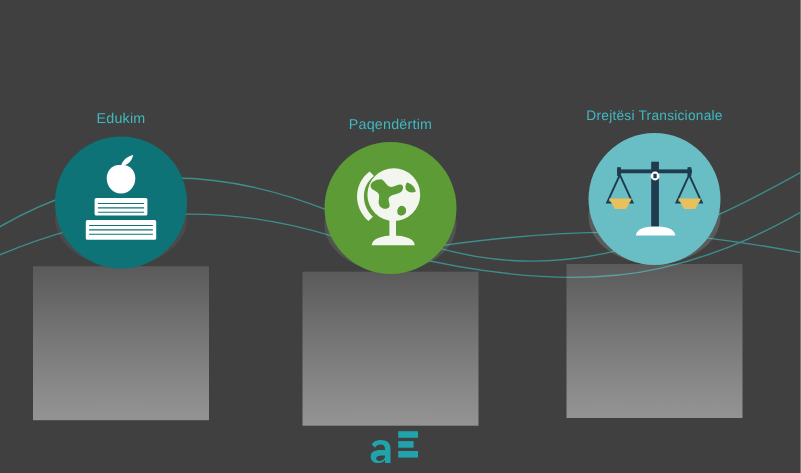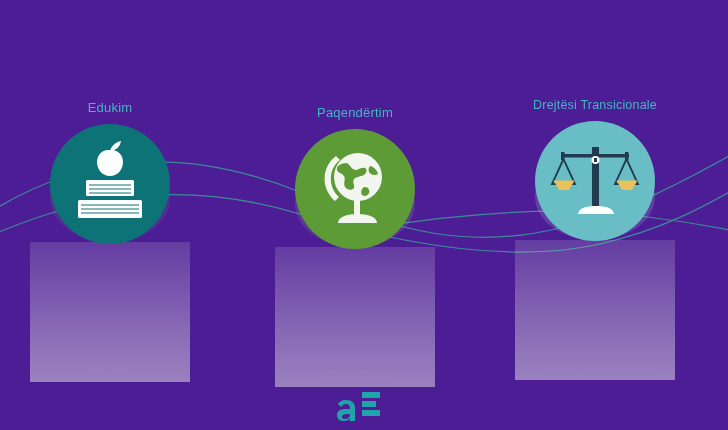--- a/index.html
+++ b/index.html
@@ -10,21 +10,21 @@
   body {
     width: 728px;
     height: 430px;
     overflow: hidden;
     font-family: "Liberation Sans", sans-serif;
   }
   #stage {
     position: relative;
     width: 728px;
     height: 430px;
-    background: #4c1d95;
+    background: #404040;
   }
   .curves-layer {
     position: absolute;
     left: 0;
     top: 0;
     width: 728px;
     height: 430px;
   }
   .nodes-layer {
     position: absolute;

